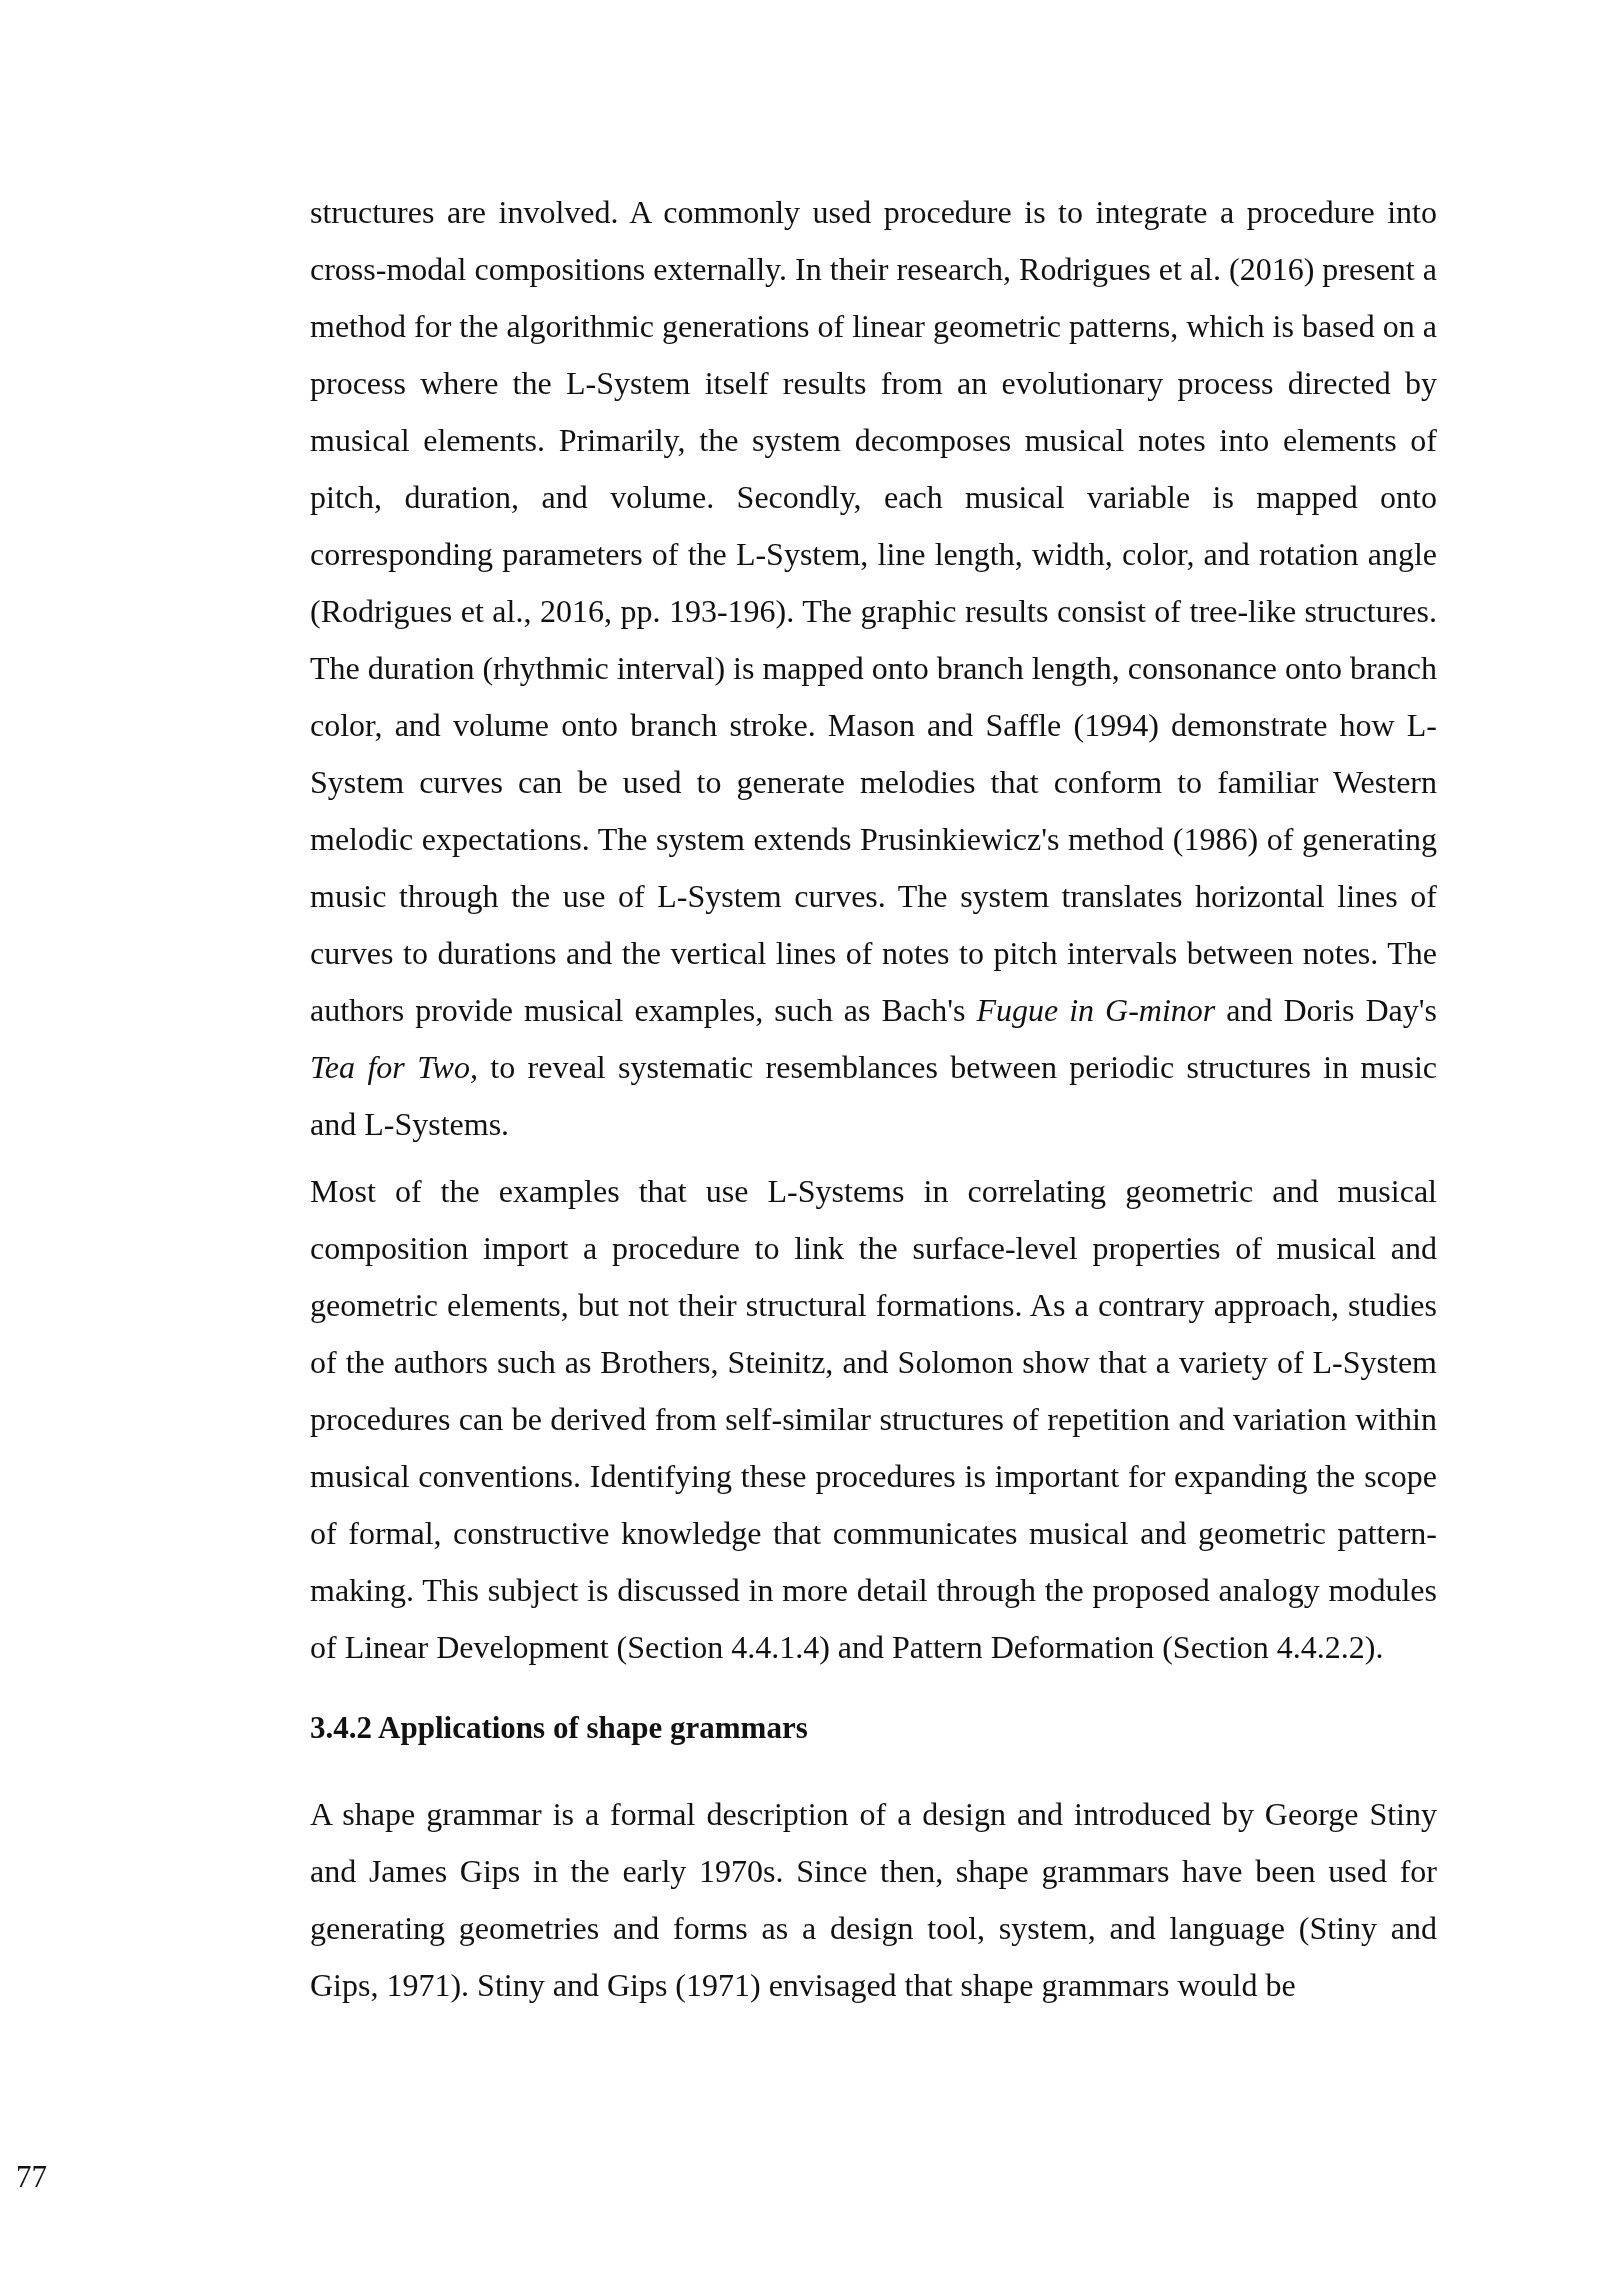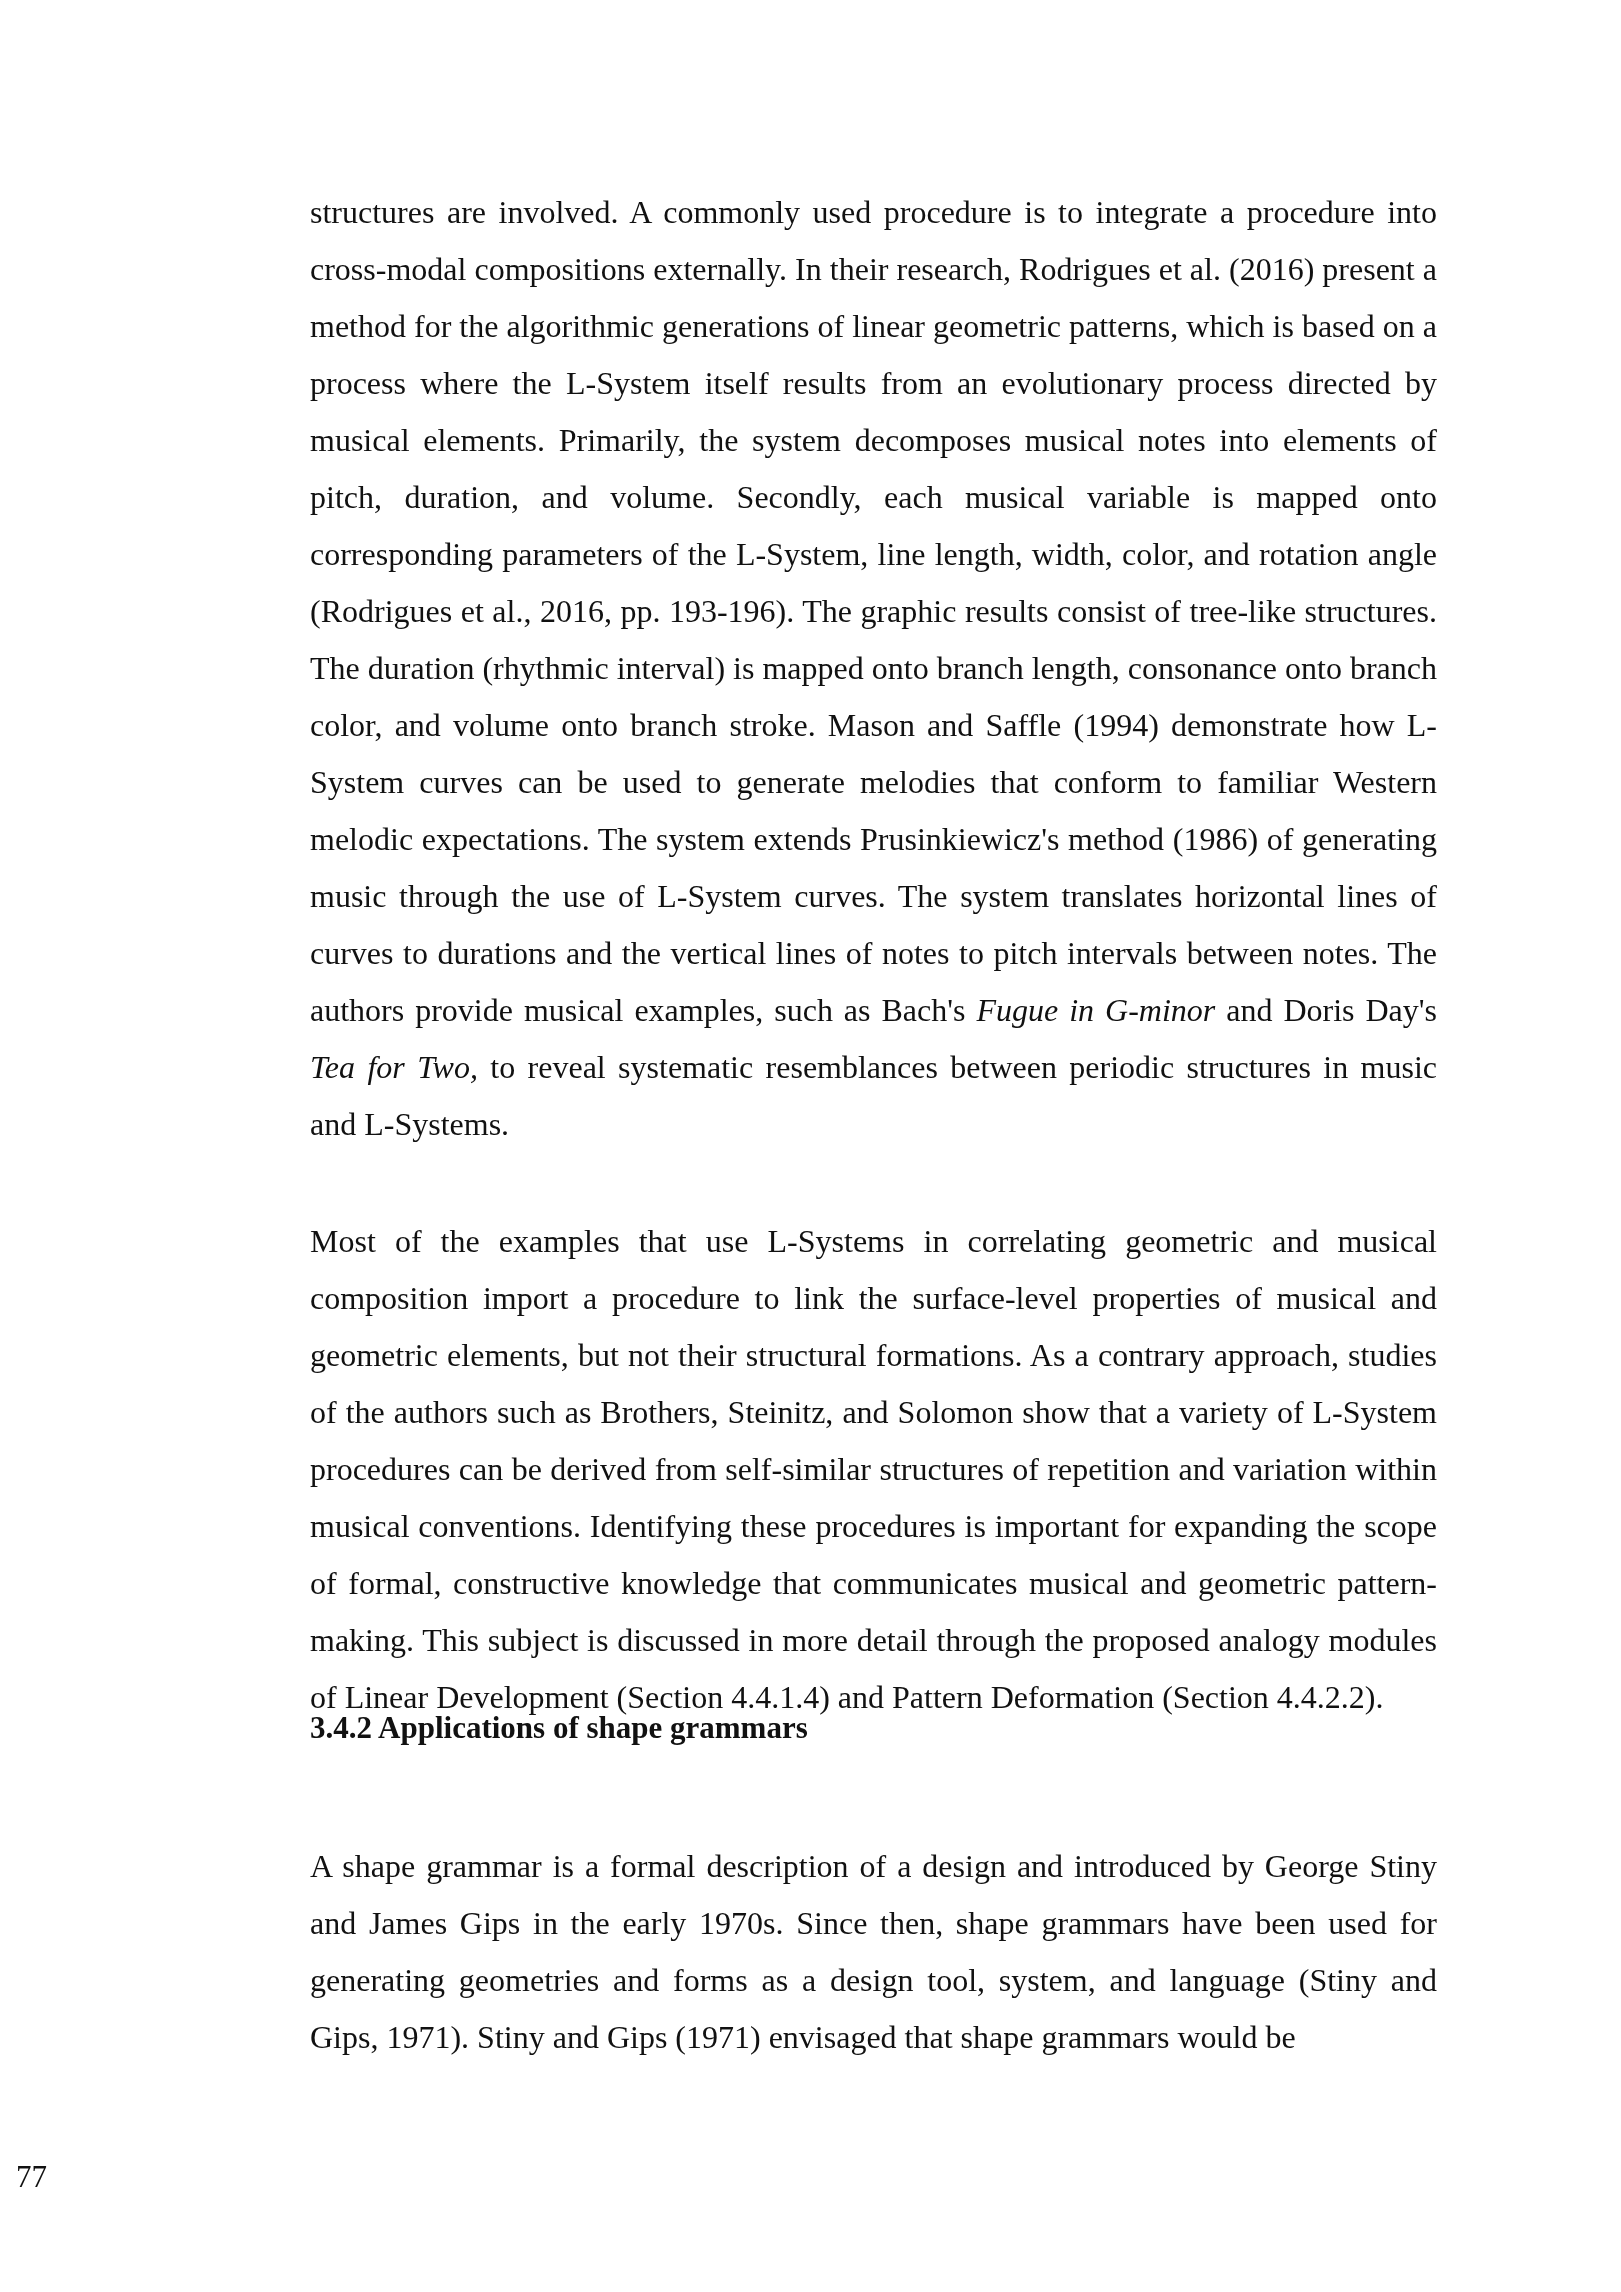--- a/index.html
+++ b/index.html
@@ -5,27 +5,27 @@
   html, body { margin:0; padding:0; background:#ffffff; }
   body { width:1621px; height:2293px; position:relative; overflow:hidden; }
   .page { position:absolute; left:0; top:0; width:1621px; height:1844px; background:#fff; }
   .text-block {
     position:absolute; left:310px; width:1127px;
     font-family: "Liberation Serif", "DejaVu Serif", serif;
     font-size:32px; line-height:57px; color:#111;
     text-align:justify; margin:0;
   }
   .p1 { top:184px; }
-  .p2 { top:1213px; }
+  .p2 { top:1163px; }
   .heading {
     position:absolute; left:310px; top:1710px;
     font-family: "Liberation Serif", "DejaVu Serif", serif;
     font-size:31px; font-weight:bold; color:#111; margin:0;
   }
-  .p3 { top:1838px; }
+  .p3 { top:1786px; }
   .page-number {
     position:absolute; left:16px; width:1621px; top:2159px; text-align:left;
     font-family: Liberation Serif, serif;
     font-size:31px; color:#111;
   }
   em { font-style:italic; }
 </style>
 </head>
 <body>
 

